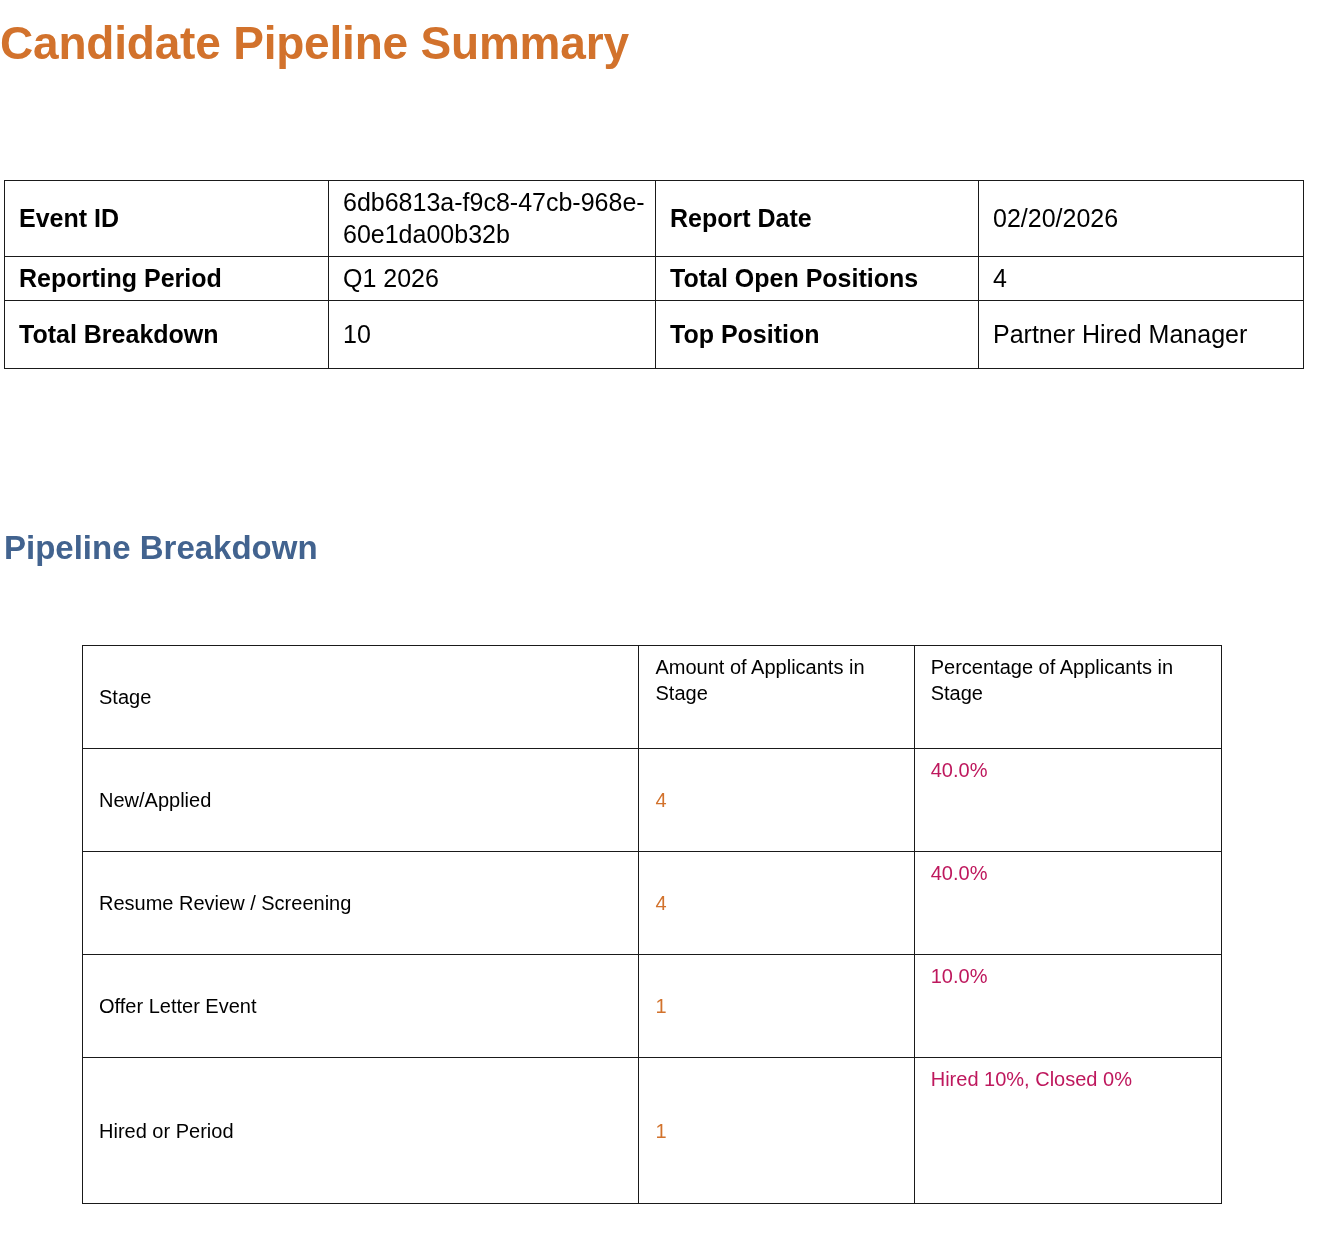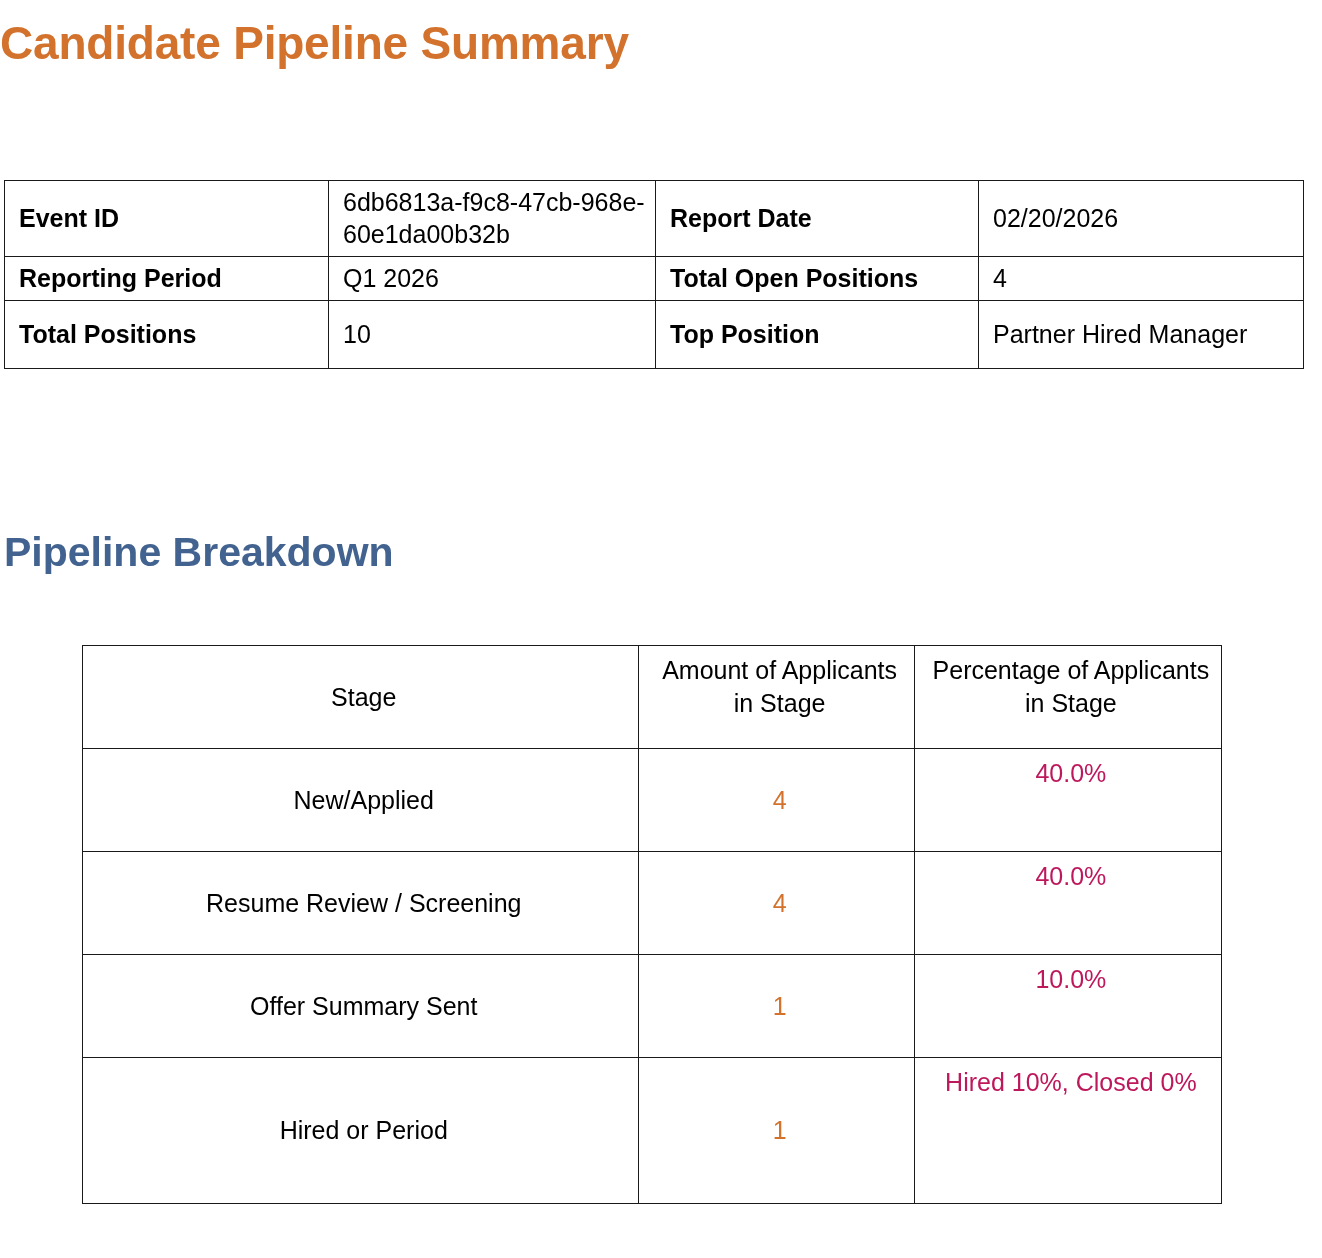--- a/index.html
+++ b/index.html
@@ -59,43 +59,43 @@
   .col-a { width: 324px; }
   .col-b { width: 327px; }
   .col-c { width: 323px; }
   .col-d { width: 325px; }
 
   
   .section-heading {
     position: absolute;
     left: 4px;
     top: 528px;
-    font-size: 41px;
+    font-size: 33px;
     font-weight: bold;
     color: #42638F;
     line-height: 1.2;
   }
 
   
   .breakdown-table {
     position: absolute;
     left: 82px;
     top: 645px;
     width: 1140px;
     border-collapse: collapse;
     table-layout: fixed;
   }
   .breakdown-table td,
   .breakdown-table th {
     border: 1.5px solid #1a1a1a;
-    font-size: 25px;
+    font-size: 20px;
     font-weight: normal;
     line-height: 1.3;
     padding: 8px 10px 8px 16px;
-    text-align: center;
+    text-align: left;
   }
   .bd-col-stage { width: 556px; }
   .bd-col-amount { width: 275px; }
   .bd-col-pct { width: 307px; }
 
   .breakdown-table thead th {
     vertical-align: top;
     height: 86px;
   }
   .breakdown-table thead th.hd-stage { vertical-align: middle; }
@@ -132,21 +132,21 @@
       <td class="lbl">Report Date</td>
       <td class="val">02/20/2026</td>
     </tr>
     <tr class="r2">
       <td class="lbl">Reporting Period</td>
       <td class="val">Q1 2026</td>
       <td class="lbl">Total Open Positions</td>
       <td class="val">4</td>
     </tr>
     <tr class="r3">
-      <td class="lbl">Total Positions</td>
+      <td class="lbl">Total Breakdown</td>
       <td class="val">10</td>
       <td class="lbl">Top Position</td>
       <td class="val">Partner Hired Manager</td>
     </tr>
   </tbody>
 </table>
 
 <div class="section-heading">Pipeline Breakdown</div>
 
 <table class="breakdown-table">
@@ -167,21 +167,21 @@
       <td class="cell-stage">New/Applied</td>
       <td class="cell-amount">4</td>
       <td class="cell-pct">40.0%</td>
     </tr>
     <tr>
       <td class="cell-stage">Resume Review / Screening</td>
       <td class="cell-amount">4</td>
       <td class="cell-pct">40.0%</td>
     </tr>
     <tr>
-      <td class="cell-stage">Offer Summary Sent</td>
+      <td class="cell-stage">Offer Letter Event</td>
       <td class="cell-amount">1</td>
       <td class="cell-pct">10.0%</td>
     </tr>
     <tr class="last">
       <td class="cell-stage">Hired or Period</td>
       <td class="cell-amount">1</td>
       <td class="cell-pct">Hired 10%, Closed 0%</td>
     </tr>
   </tbody>
 </table>

